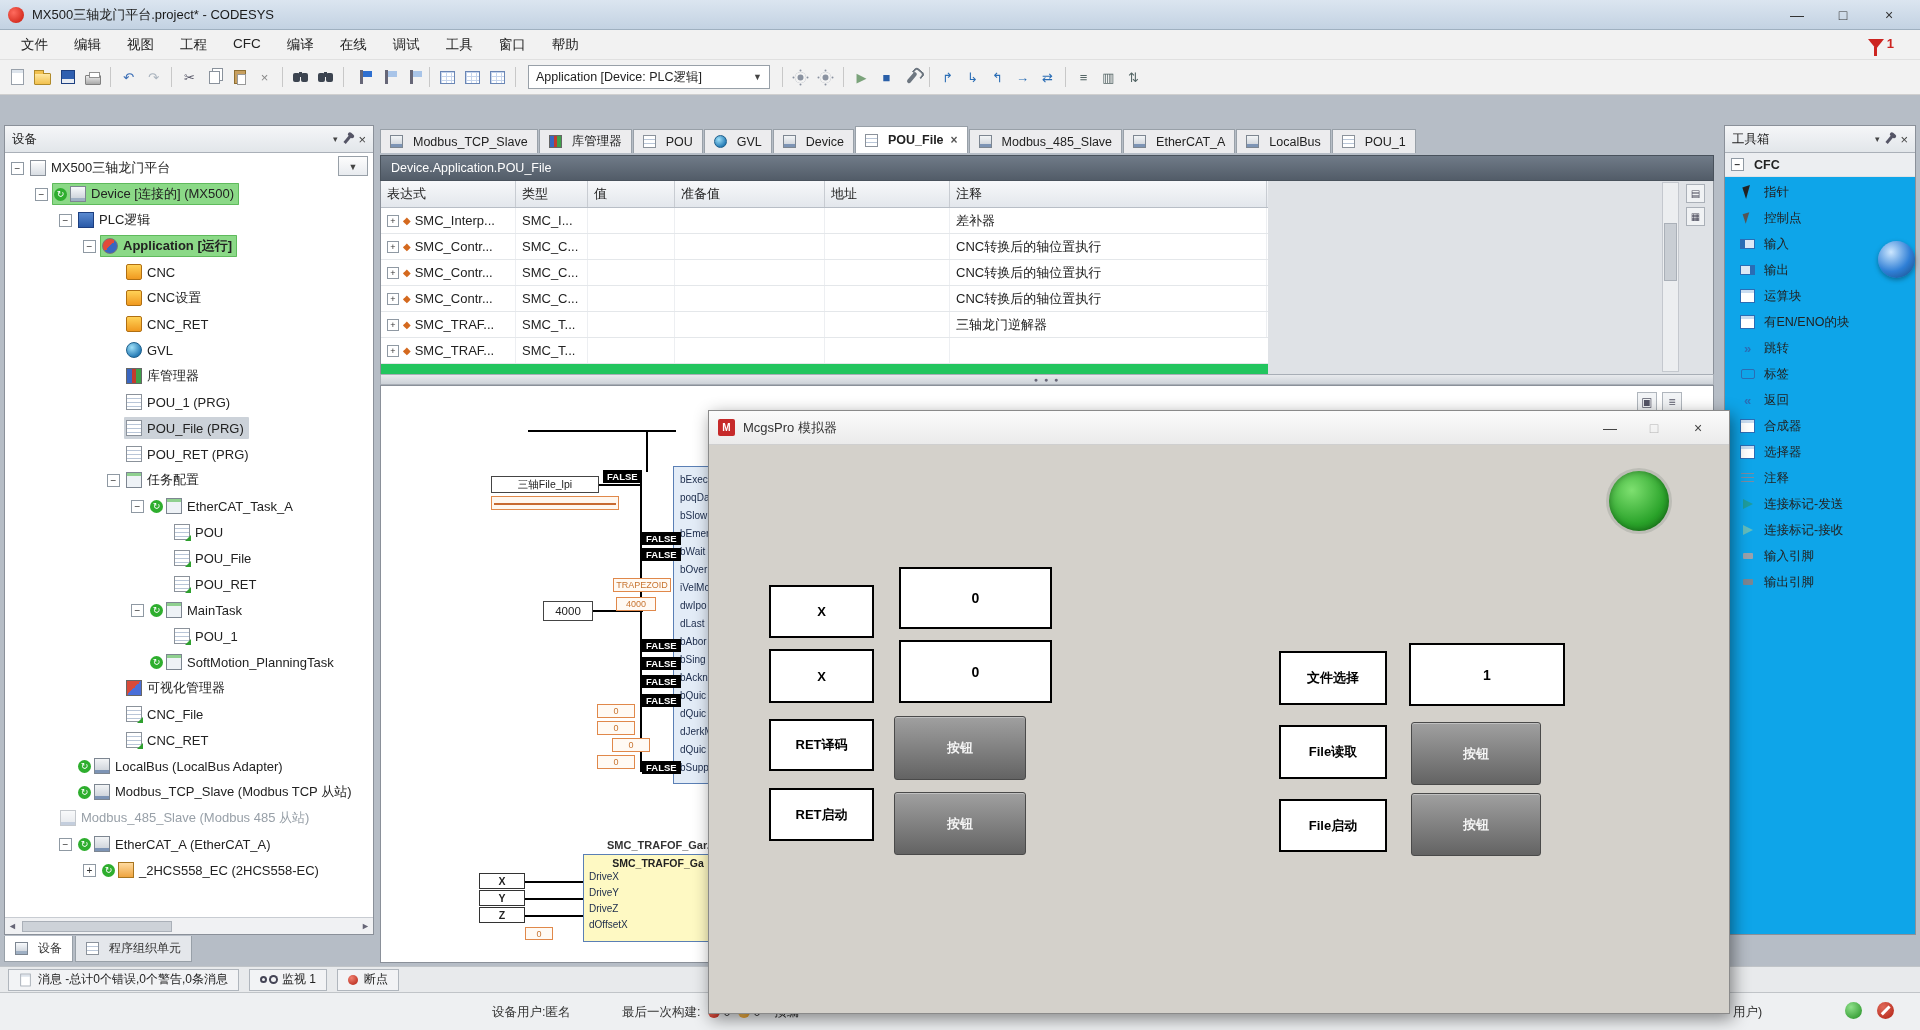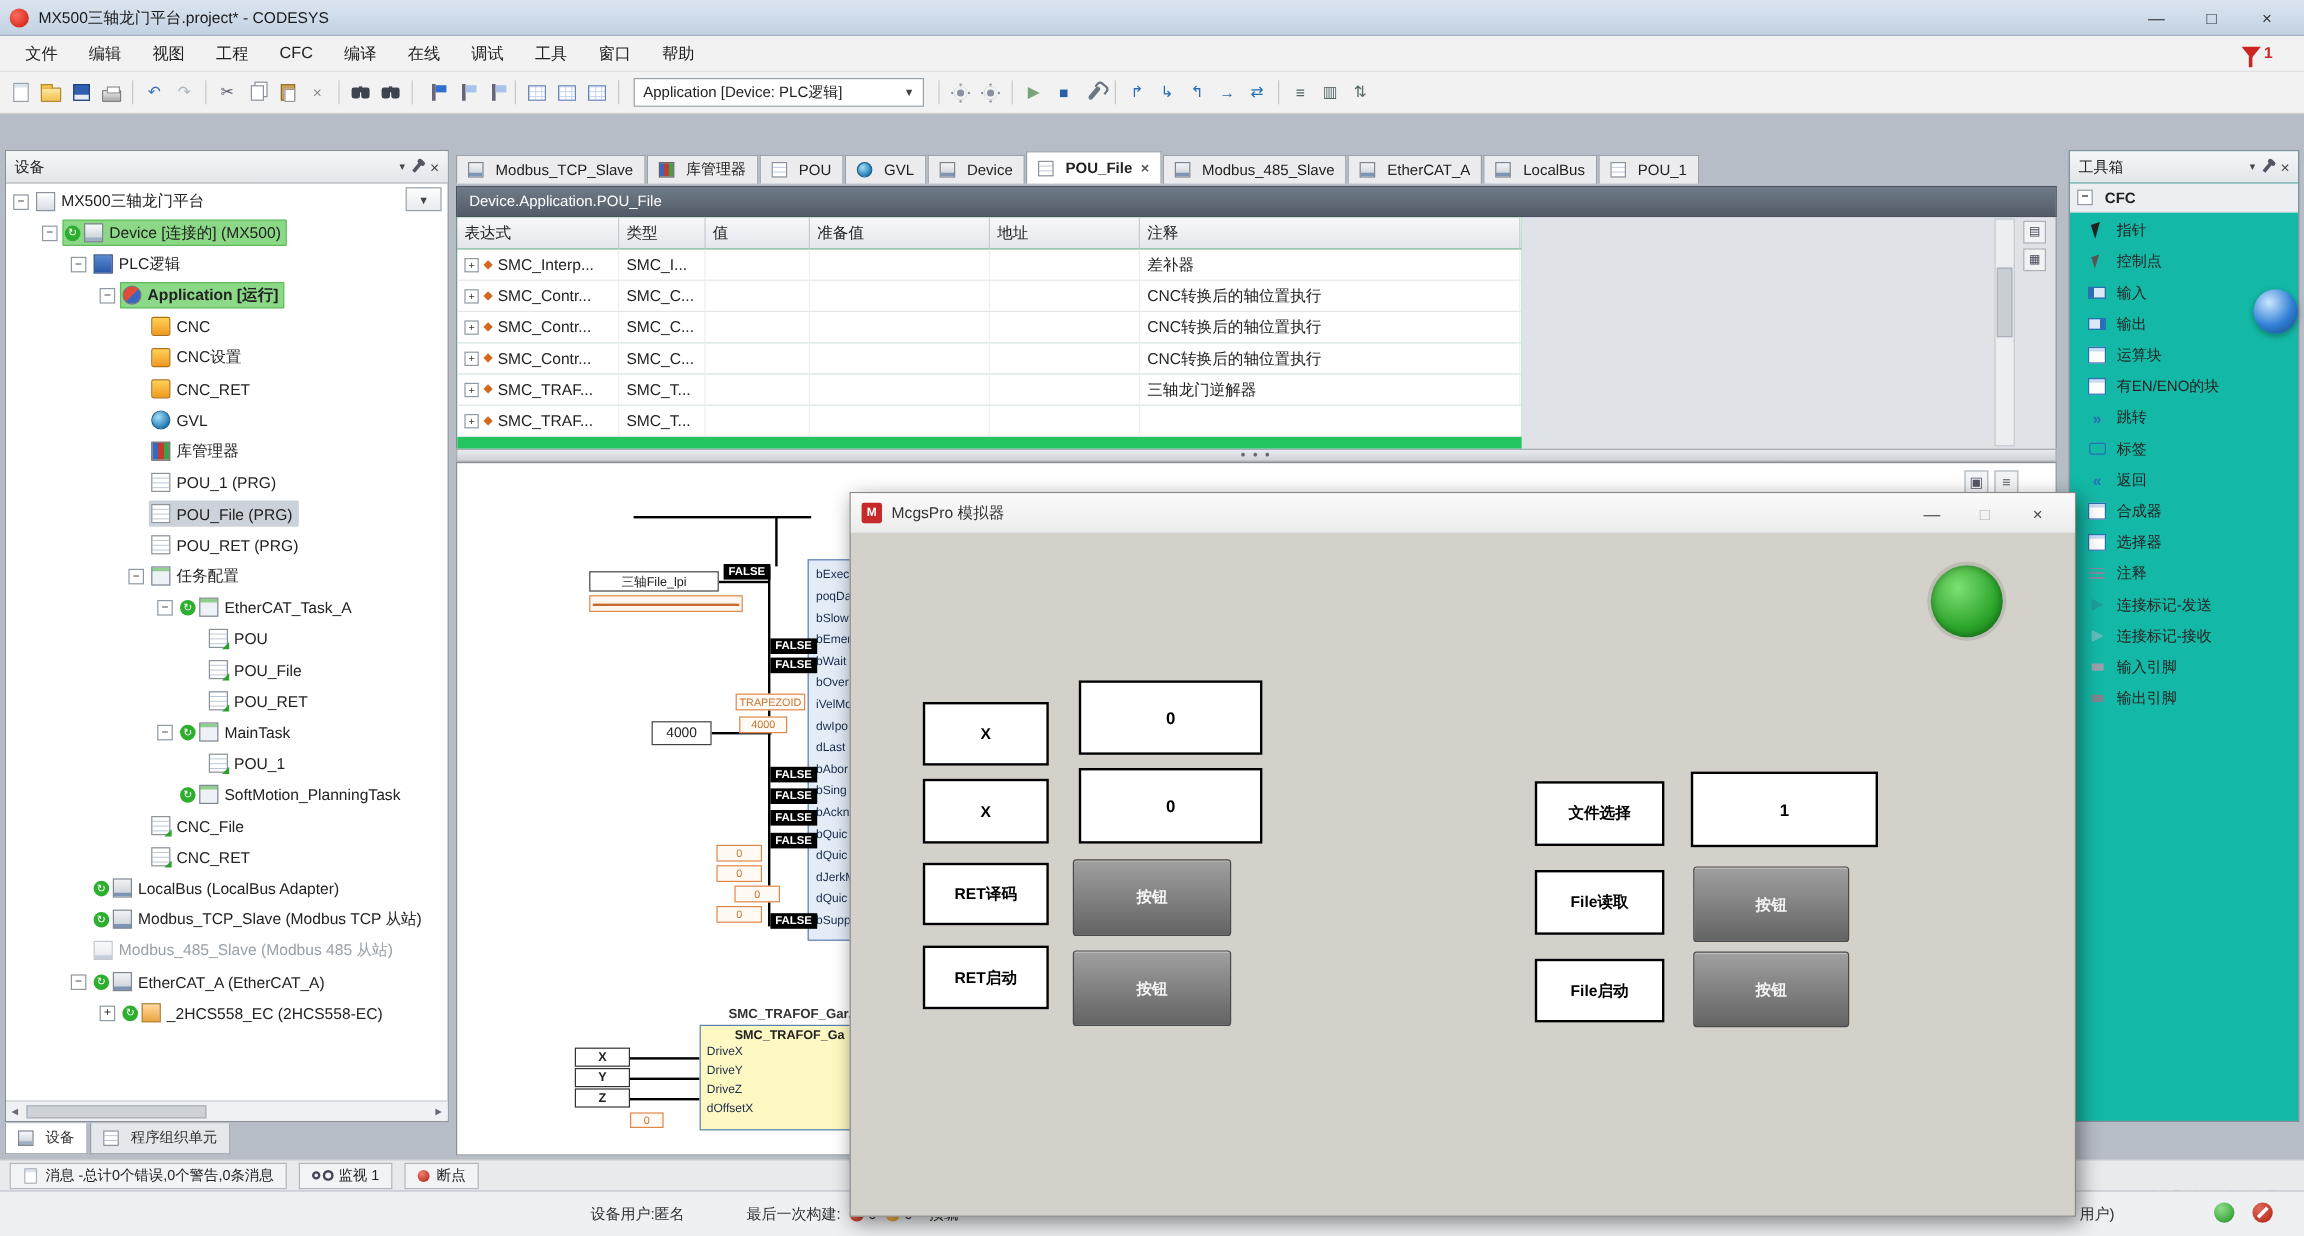--- a/index.html
+++ b/index.html
@@ -122,21 +122,21 @@
   .fb-block{position:absolute;left:292px;top:80px;width:130px;height:318px;background:#e3ecf7;border:1.5px solid #5a7fb5;z-index:2;padding:4px 0 0 6px}
   .fb-pin{font-size:10px;line-height:18px;color:#1a2a4a}
   .trafof-header{position:absolute;left:226px;top:453px;font-size:11px;font-weight:bold;color:#333;z-index:2}
   .trafof-block{position:absolute;left:202px;top:468px;width:150px;height:88px;background:#fef9c3;border:1.5px solid #5a7fb5;z-index:2}
   .trafof-name{font-size:10.5px;font-weight:bold;text-align:center;padding-top:2px}
   .trafof-pin{font-size:10px;line-height:16px;color:#1a2a4a;padding-left:5px}
   .axis-col{position:absolute;left:98px;top:487px;z-index:2}
   .axis-box{width:46px;height:16px;background:#fff;border:1px solid #333;display:flex;align-items:center;justify-content:center;font-size:10.5px;font-weight:bold;margin-bottom:1px}
 
   
-  .right-panel{position:absolute;left:1724px;top:125px;width:192px;height:810px;background:#14b8a6;border:1px solid #8a9099;display:flex;flex-direction:column}
+  .right-panel{position:absolute;left:1724px;top:125px;width:192px;height:810px;background:#0ea5e9;border:1px solid #8a9099;display:flex;flex-direction:column}
   .tbx-section{display:flex;align-items:center;gap:6px;height:24px;padding:0 6px;font-size:12.5px;font-weight:bold;background:#eceef1;border-bottom:1px solid #dfe2e6;flex:none}
   .tbx-body{flex:1;position:relative;padding-top:2px}
   .tbx-item{display:flex;align-items:center;gap:8px;height:26px;padding:0 8px 0 14px;font-size:12.5px;white-space:nowrap}
   .tbx-ic{width:17px;height:15px;flex:none;display:flex;align-items:center;justify-content:center;position:relative}
   .tbx-cursor::before{content:"";width:0;height:0;border-top:12px solid #222;border-right:8px solid transparent;transform:rotate(-18deg);display:block}
   .tbx-cursor2::before{content:"";width:0;height:0;border-top:10px solid #555;border-right:7px solid transparent;transform:rotate(-18deg);display:block}
   .tbx-port::before{content:"";width:13px;height:8px;background:linear-gradient(90deg,#2a6db5 4px,#dce8f5 4px);border:1px solid #2a6db5}
   .tbx-portout::before{content:"";width:13px;height:8px;background:linear-gradient(270deg,#2a6db5 4px,#dce8f5 4px);border:1px solid #2a6db5}
   .tbx-block::before{content:"";width:13px;height:12px;background:#fff;border:1px solid #2a6db5;box-shadow:inset 0 3px 0 #c9dcf0}
   .tbx-jump::before{content:"\00BB";color:#2a6db5;font-weight:bold;font-size:13px}
@@ -486,20 +486,28 @@
 
         <div class="tree-row" style="padding-left: 126px;">
           <span class="expand" style="visibility: hidden;"></span>
           <span class="row-chip">
             <span class="sync-badge">↻</span>
             <span class="ti ti-task"></span>
             <span class="tree-label">SoftMotion_PlanningTask</span>
           </span>
         </div>
 
+        <div class="tree-row" style="padding-left: 102px;">
+          <span class="expand" style="visibility: hidden;"></span>
+          <span class="row-chip">
+
+            <span class="ti ti-visu"></span>
+            <span class="tree-label">可视化管理器</span>
+          </span>
+        </div>
 
         <div class="tree-row" style="padding-left: 102px;">
           <span class="expand" style="visibility: hidden;"></span>
           <span class="row-chip">
 
             <span class="ti ti-pouref"></span>
             <span class="tree-label">CNC_File</span>
           </span>
         </div>
 
@@ -523,21 +531,21 @@
 
         <div class="tree-row" style="padding-left: 54px;">
           <span class="expand" style="visibility: hidden;"></span>
           <span class="row-chip">
             <span class="sync-badge">↻</span>
             <span class="ti ti-bus"></span>
             <span class="tree-label">Modbus_TCP_Slave (Modbus TCP 从站)</span>
           </span>
         </div>
 
-        <div class="tree-row dim" style="padding-left: 54px;">
+        <div class="tree-row dim" style="padding-left: 36px;">
           <span class="expand" style="visibility: hidden;"></span>
           <span class="row-chip">
 
             <span class="ti ti-bus"></span>
             <span class="tree-label">Modbus_485_Slave (Modbus 485 从站)</span>
           </span>
         </div>
 
         <div class="tree-row" style="padding-left: 54px;">
           <span class="expand">−</span>

